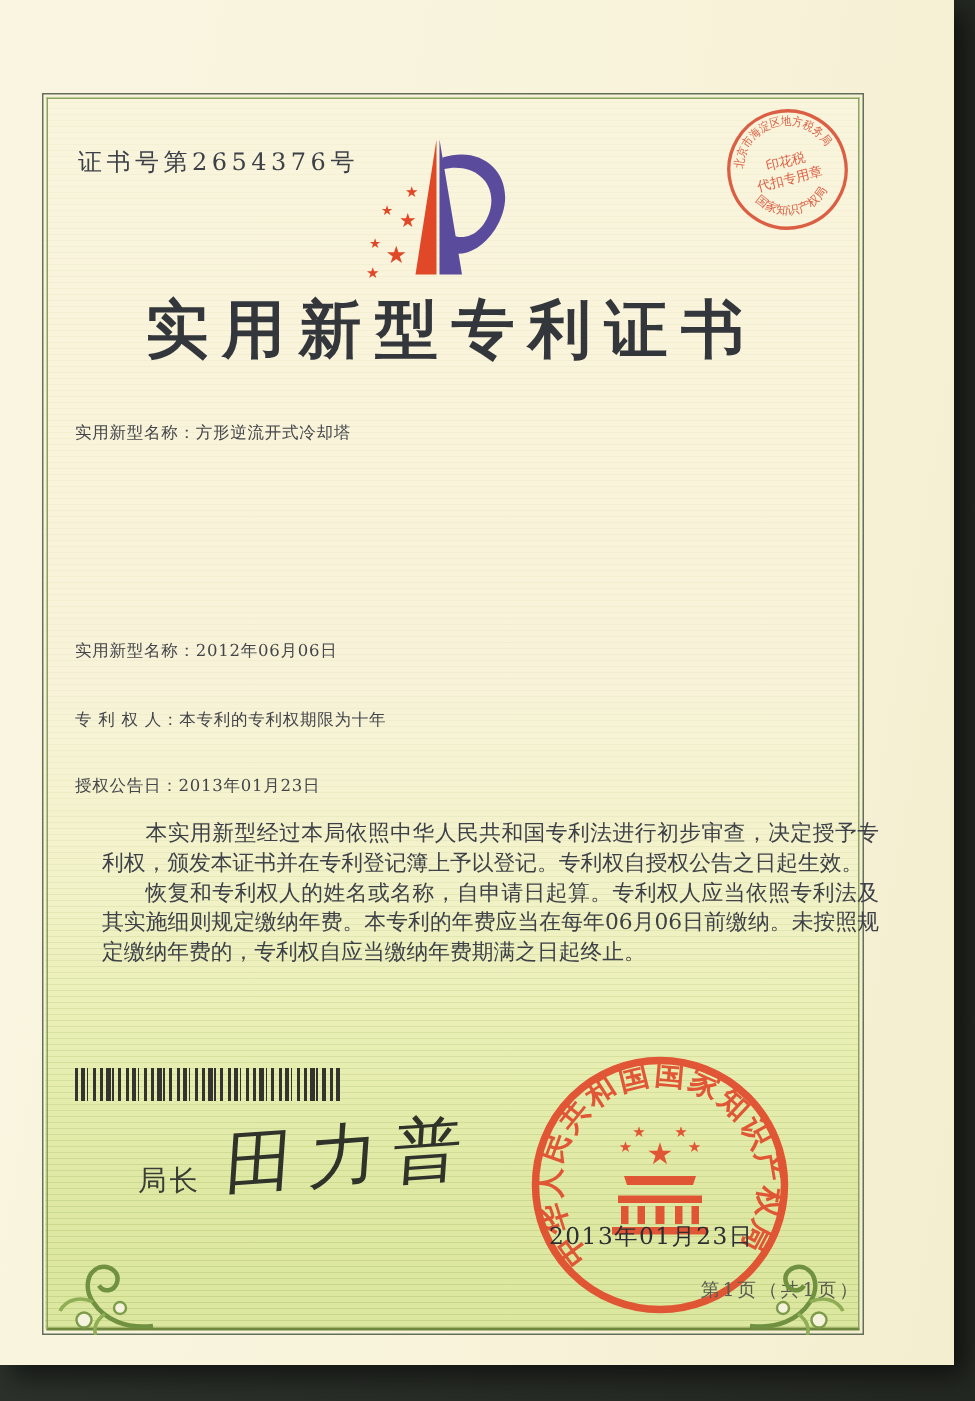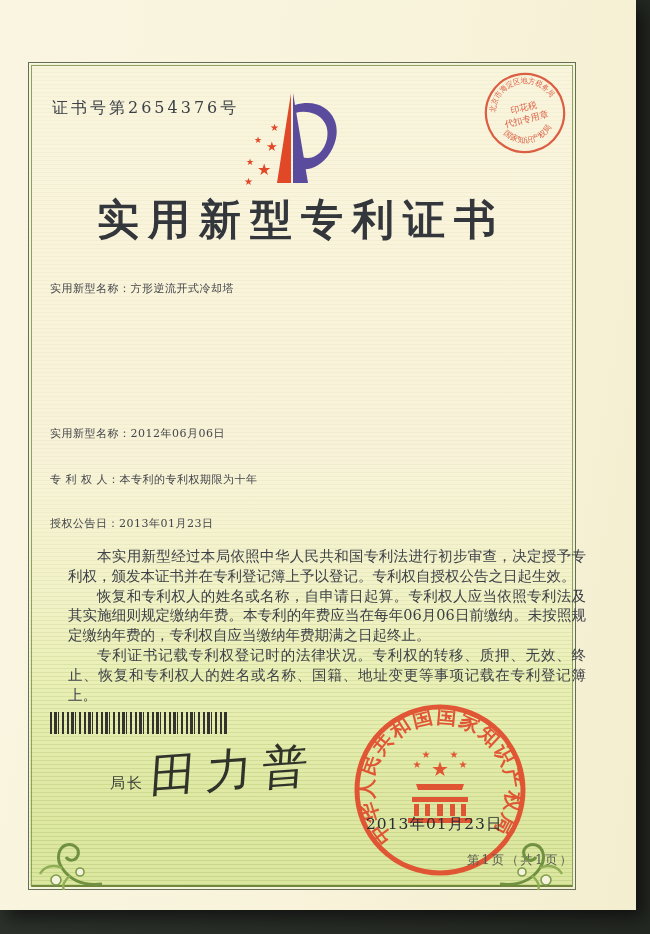--- a/index.html
+++ b/index.html
@@ -23,21 +23,21 @@
   .tax-stamp text{font-family:"DejaVu Sans",sans-serif;fill:#d84b30;}
   .title{position:absolute;left:28px;top:192px;width:546px;text-align:center;
     font-size:42px;font-weight:bold;letter-spacing:9px;color:#33373c;}
   .field{position:absolute;left:50px;font-size:11px;color:#43454a;letter-spacing:.5px;white-space:nowrap;}
   .f0{top:281px}.f1{top:332px}.f2{top:379px}.f3{top:426px}.f4{top:472px}.f5{top:516px}
   .body-text{position:absolute;left:44px;top:547px;width:518px;font-size:14.5px;line-height:19.8px;
     color:#3e4147;text-align:justify;margin-left:24px;}
   .body-text p{margin:0;text-indent:2em;}
   .barcode{position:absolute;left:50px;top:712px;width:178px;height:22px;
     background:repeating-linear-gradient(90deg,#34342f 0 2px,transparent 2px 4px,#34342f 4px 7px,transparent 7px 8px,#34342f 8px 9px,transparent 9px 12px,#34342f 12px 14px,transparent 14px 17px);}
-  .sig-title{position:absolute;left:92px;top:774px;font-size:15px;color:#3a3e35;letter-spacing:2px;margin-left:18px;}
+  .sig-title{position:absolute;left:92px;top:774px;font-size:19px;color:#3a3e35;letter-spacing:2px;}
   .sig-name{position:absolute;left:150px;top:740px;font-size:46px;color:#2f332a;
     font-family:"DejaVu Sans",sans-serif;transform:rotate(-4deg) skewX(-8deg);letter-spacing:10px;}
   .seal{position:absolute;left:350px;top:700px;width:180px;height:180px;opacity:.92;}
   .seal text{fill:#e14a2c;}
   .seal .star{font-family:"DejaVu Sans",sans-serif;}
   .seal-date{position:absolute;left:366px;top:814px;font-size:15.5px;color:#2b2e32;letter-spacing:1px;z-index:5;}
   .footer{position:absolute;left:28px;top:852px;width:546px;text-align:right;
     font-size:12.5px;letter-spacing:2px;color:#575c4e;}
   .flourish{position:absolute;width:74px;height:76px;}
   .flourish.right{left:496px;top:814px;}
@@ -82,21 +82,20 @@
     <div class="title">实用新型专利证书</div>
 
     <div class="field f0"><span>实用新型名称：</span><span>方形逆流开式冷却塔</span></div>
     <div class="field f3"><span>实用新型名称：</span><span>2012年06月06日</span></div>
     <div class="field f4"><span>专 利 权 人：</span><span>本专利的专利权期限为十年</span></div>
     <div class="field f5"><span>授权公告日：</span><span>2013年01月23日</span></div>
 
     <div class="body-text">
       <p>本实用新型经过本局依照中华人民共和国专利法进行初步审查，决定授予专利权，颁发本证书并在专利登记簿上予以登记。专利权自授权公告之日起生效。</p>
       <p>恢复和专利权人的姓名或名称，自申请日起算。专利权人应当依照专利法及其实施细则规定缴纳年费。本专利的年费应当在每年06月06日前缴纳。未按照规定缴纳年费的，专利权自应当缴纳年费期满之日起终止。</p>
-      <p>专利证书记载专利权登记时的法律状况。专利权的转移、质押、无效、终止、恢复和专利权人的姓名或名称、国籍、地址变更等事项记载在专利登记簿上。</p>
     </div>
 
     <div class="barcode"></div>
 
     <div class="sig-title">局长</div>
     <div class="sig-name">田力普</div>
 
     <svg class="seal" viewBox="0 0 180 180">
       <circle cx="90" cy="90" r="83" fill="none" stroke="#e14a2c" stroke-width="5"></circle>
       <path id="sealRing" d="M42.6 137.4 A 67 67 0 1 1 137.4 137.4" fill="none"></path>

